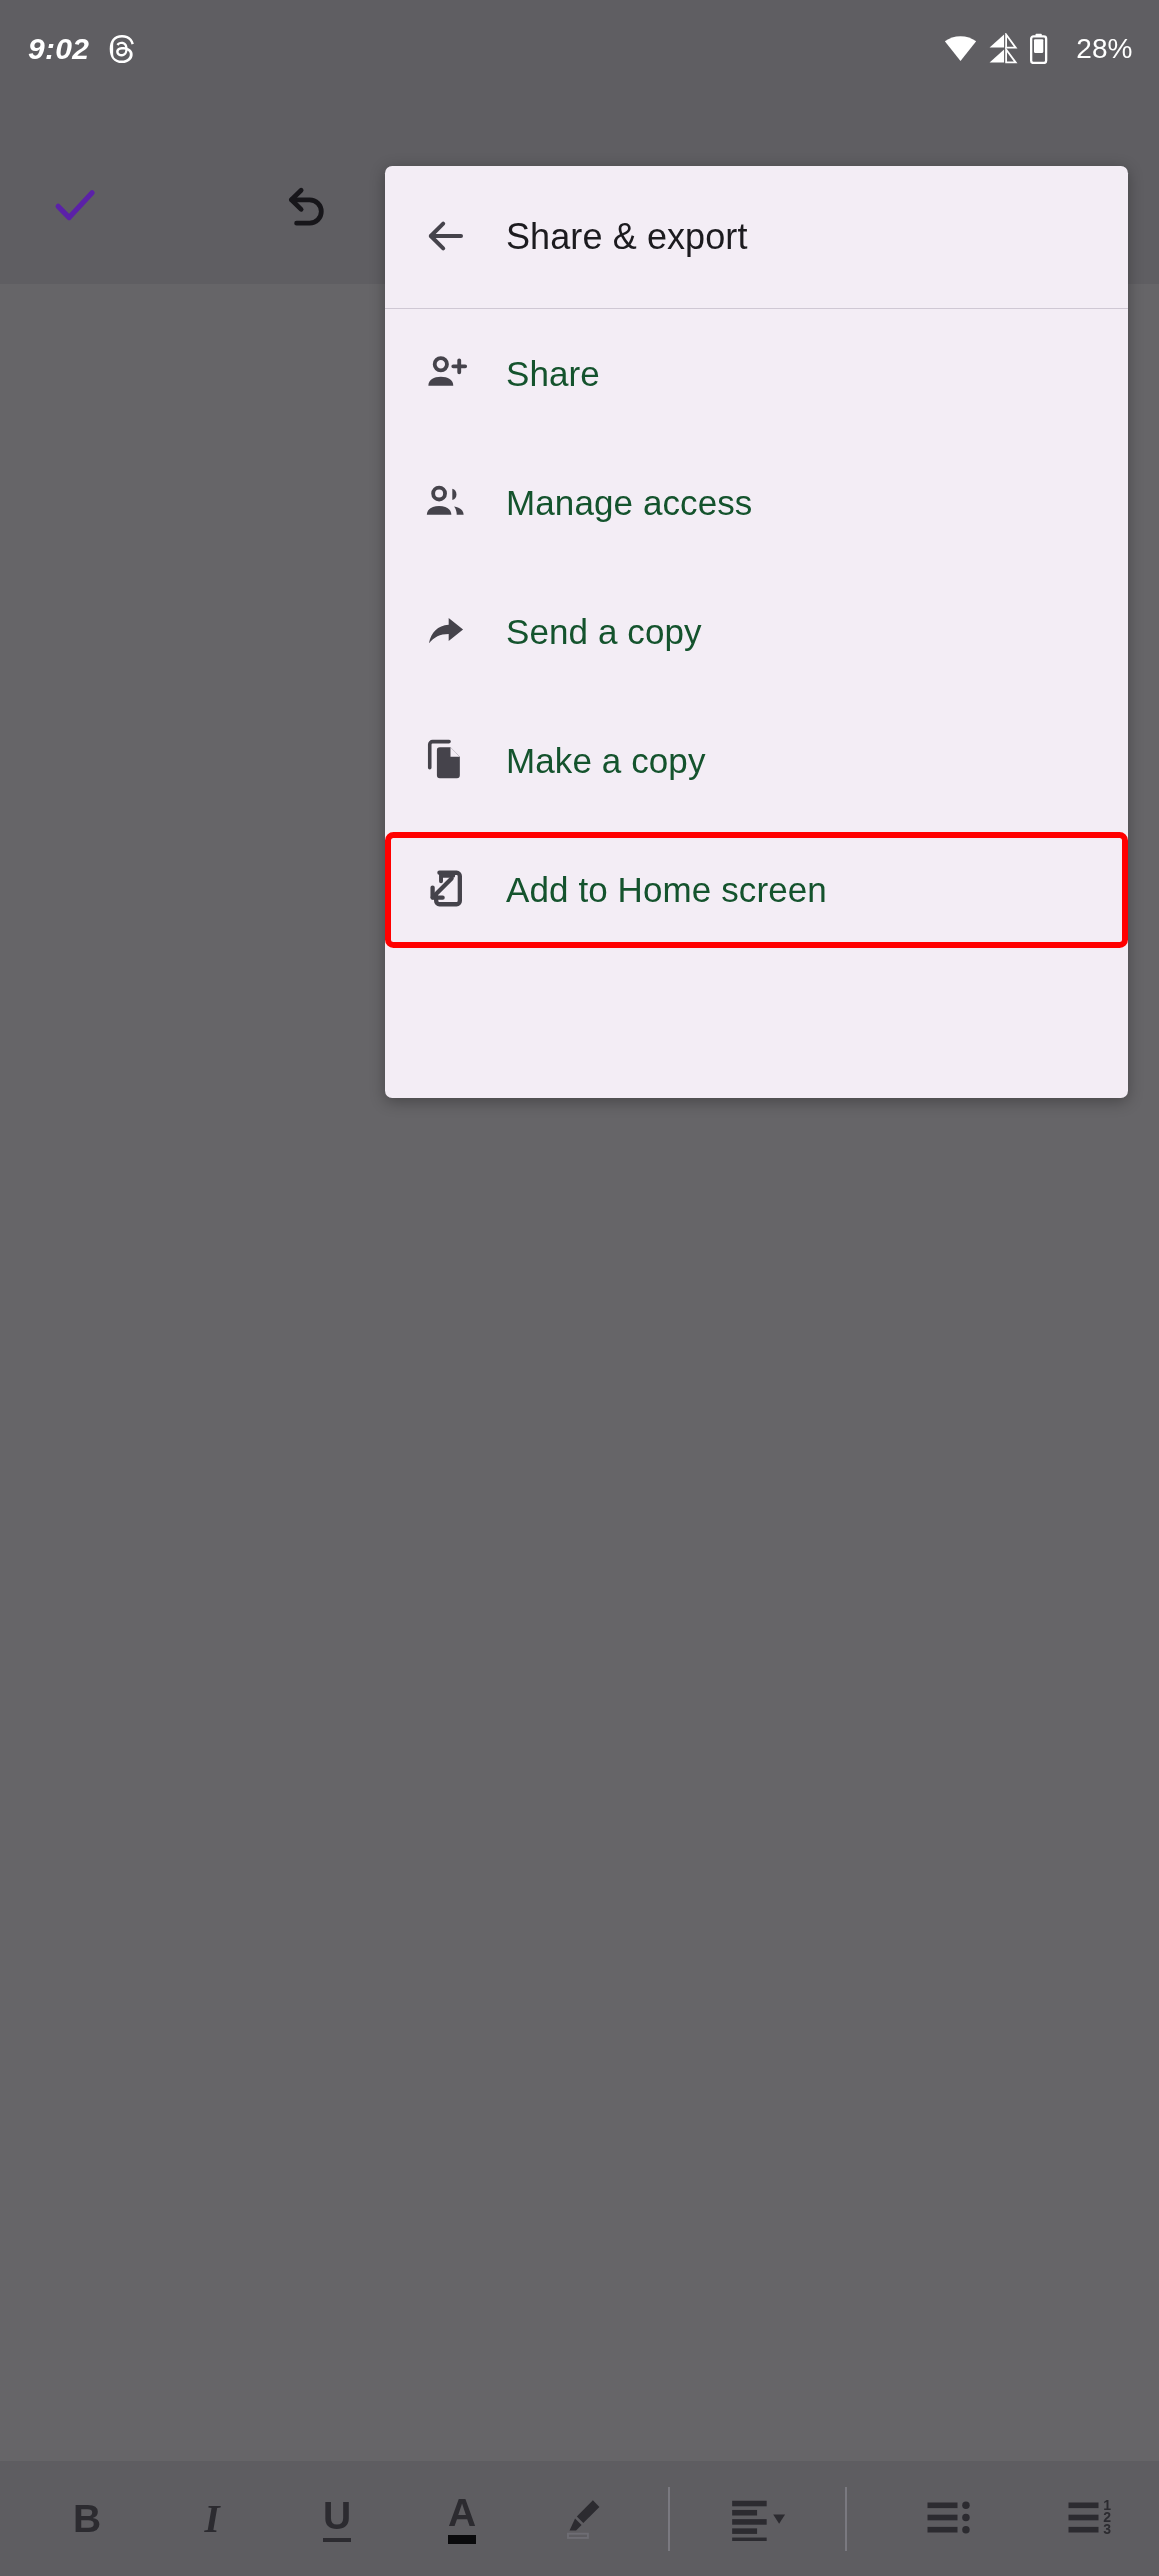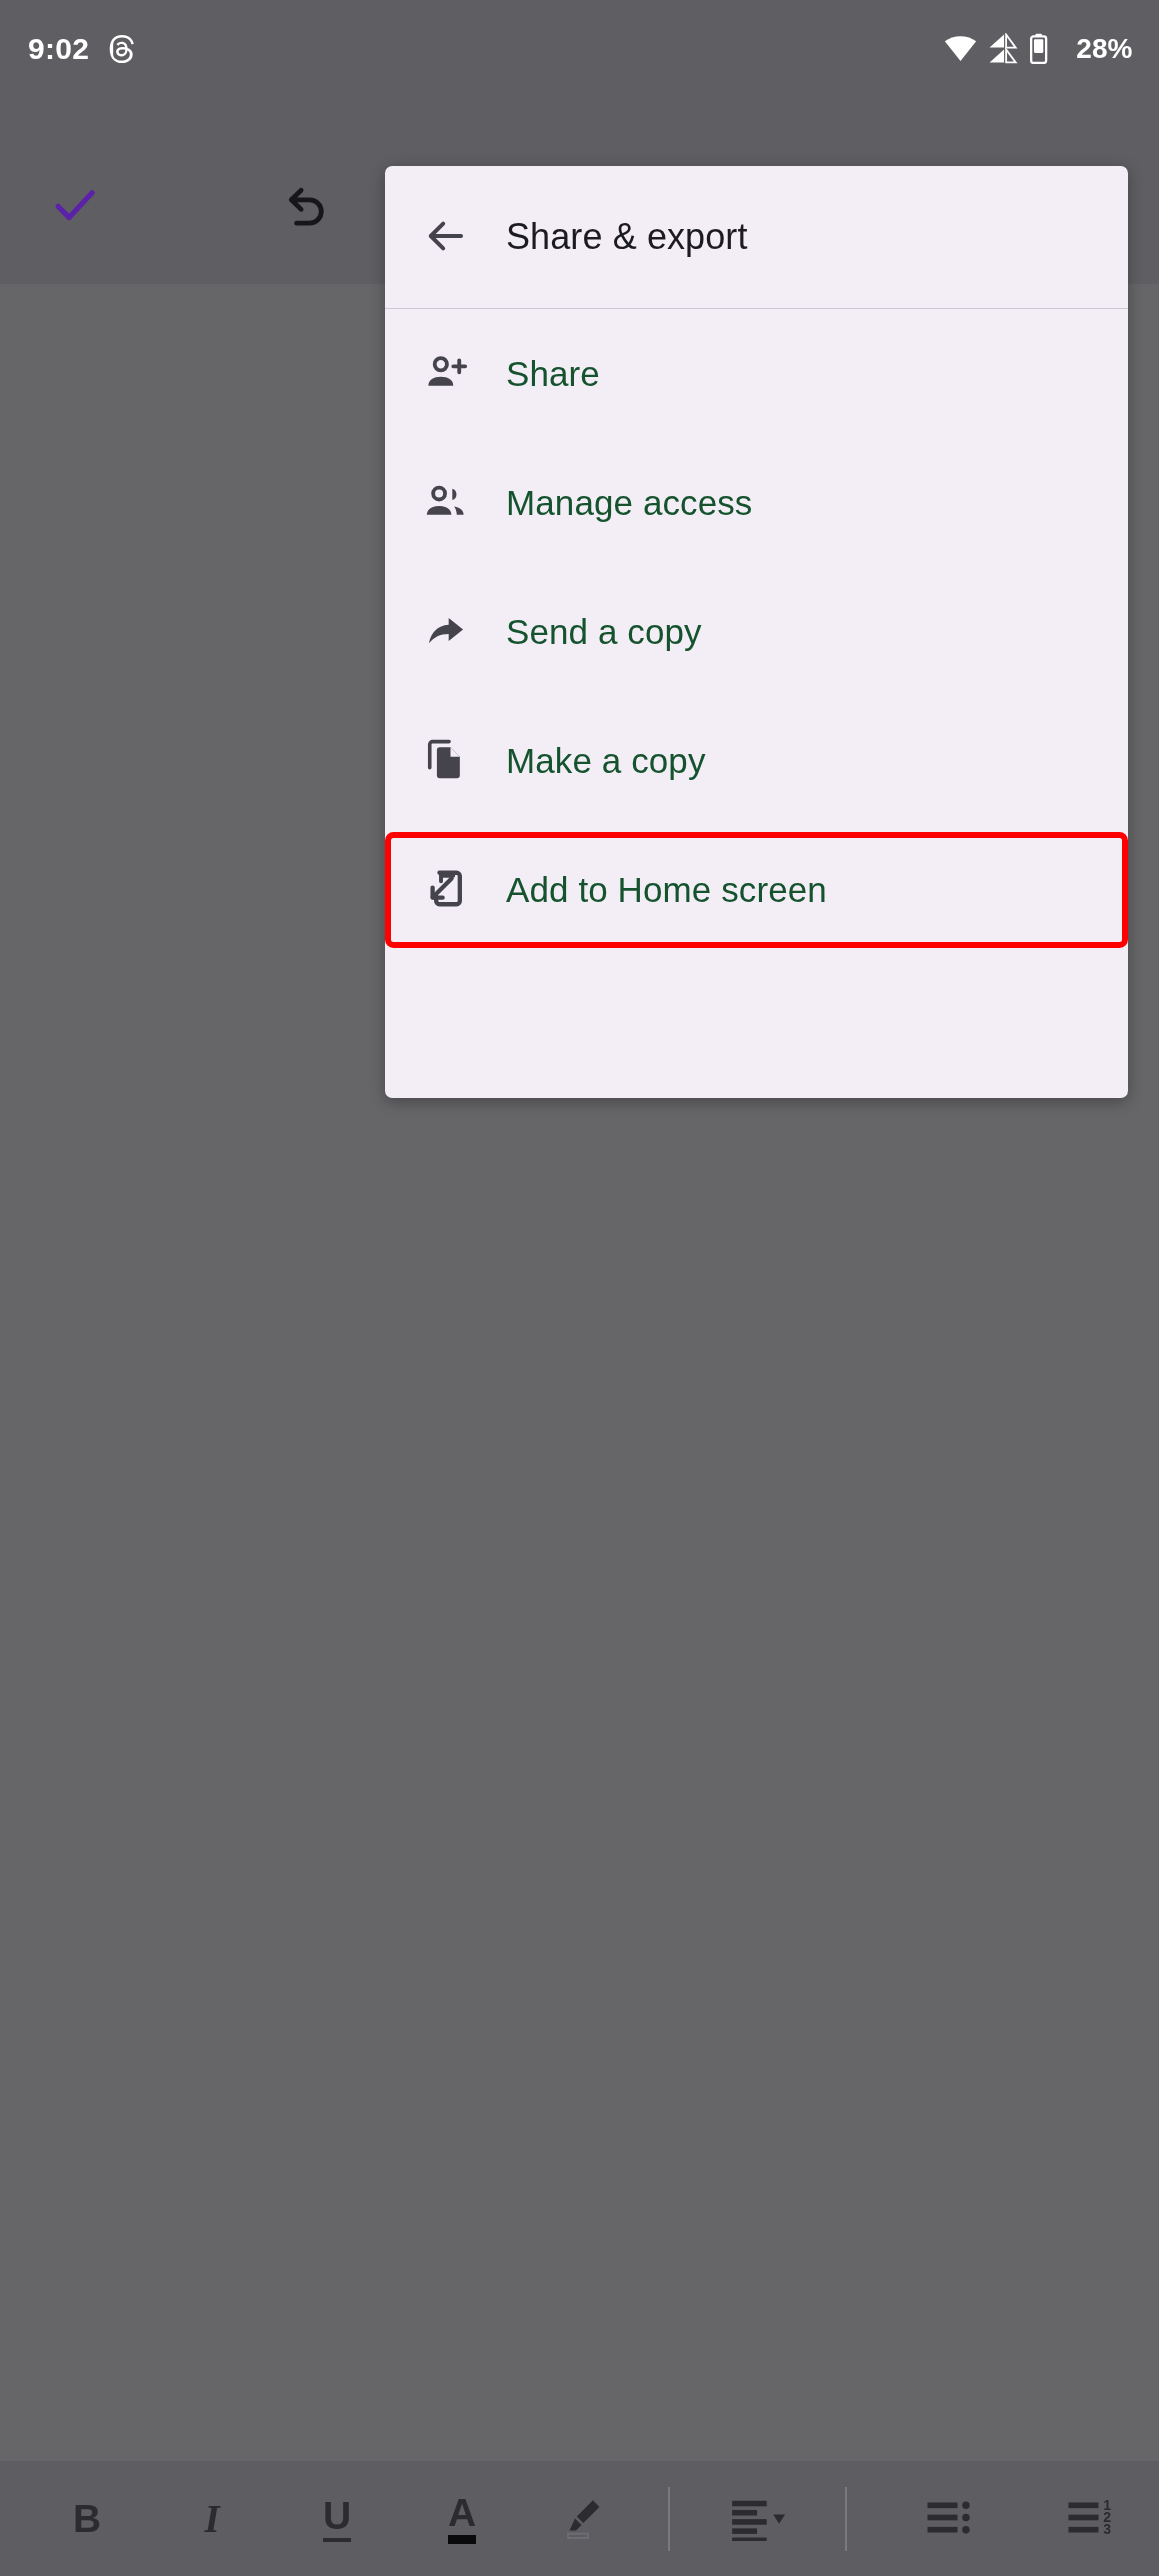--- a/index.html
+++ b/index.html
@@ -26,24 +26,24 @@
   }
 
   
   #statusbar {
     position: absolute; left: 0; top: 0; width: 1159px; height: 97px;
     display: flex; align-items: center; justify-content: space-between;
     padding: 0 26.6px 0 28px;
     color: #FFFFFF;
   }
   .sb-left { display: flex; align-items: center; gap: 18px; }
-  #clock { font-size: 30px; font-weight: 600; letter-spacing: 0.3px; line-height: 1; }
+  #clock { font-size: 30px; font-weight: 600; letter-spacing: 0.3px; line-height: 1; font-style: italic; }
   .sb-right { display: flex; align-items: center; gap: 10.3px; }
   .sb-icon { display: block; }
-  #battery-pct { font-size: 28px; font-weight: 700; margin-left: 18px; line-height: 1; }
+  #battery-pct { font-size: 28px; font-weight: 400; margin-left: 18px; line-height: 1; }
 
   
   #appbar {
     position: absolute; left: 0; top: 148px; width: 1159px; height: 115px;
     display: flex; align-items: center;
   }
   .appbar-btn {
     width: 72px; height: 72px;
     display: flex; align-items: center; justify-content: center;
   }

